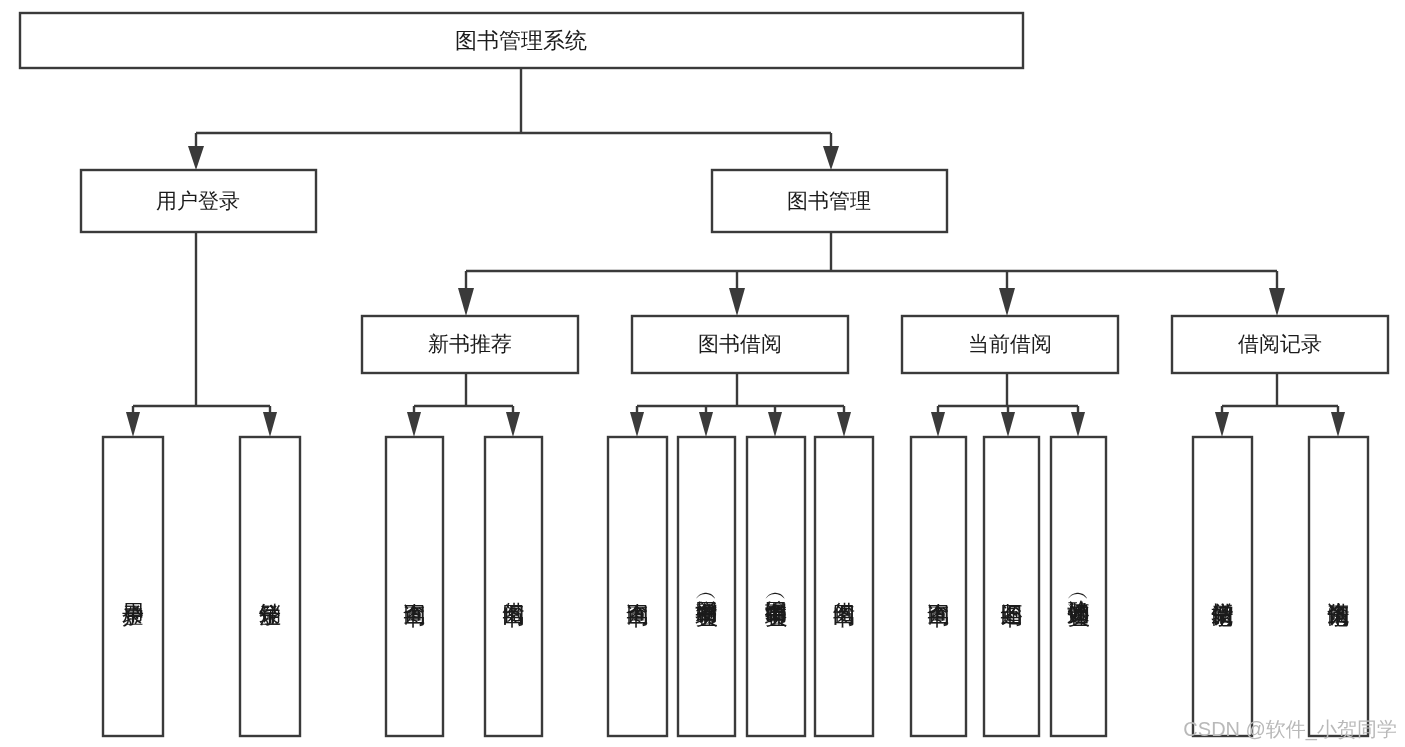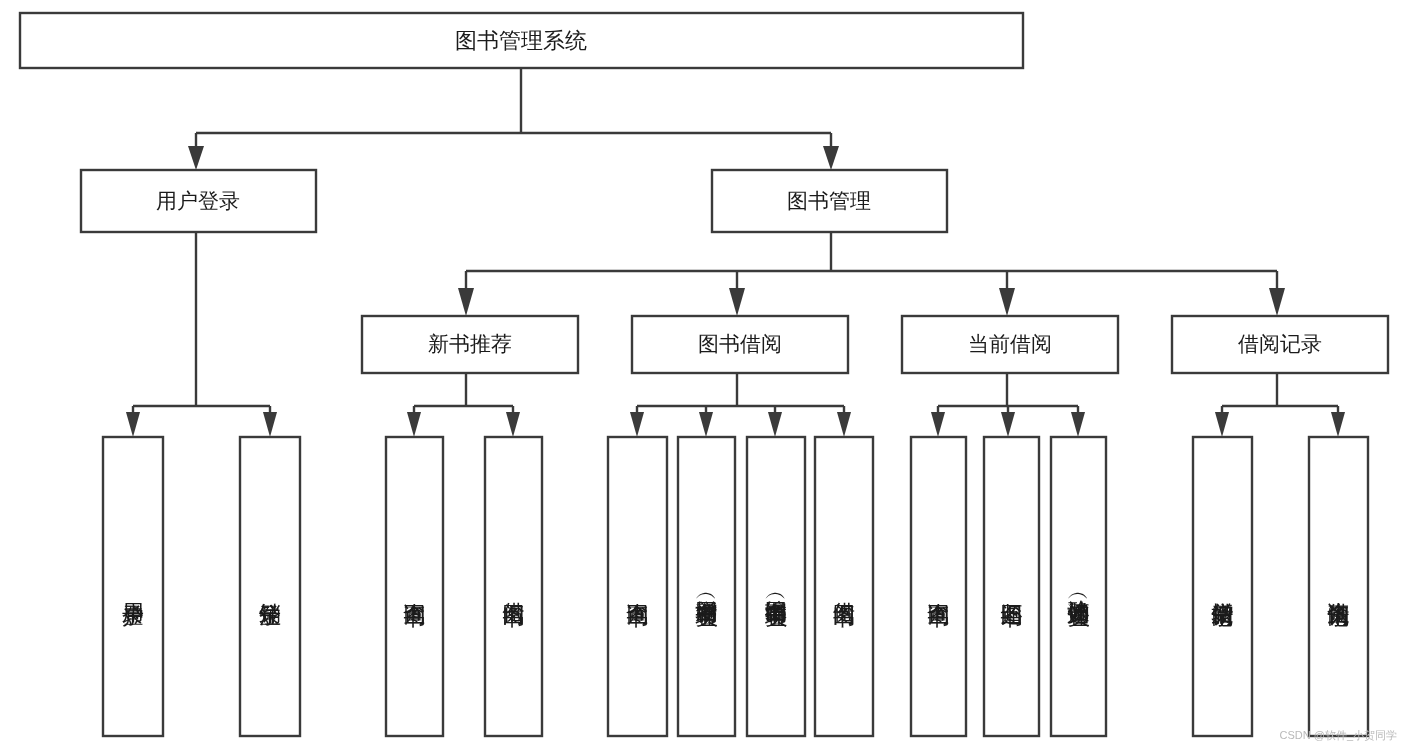--- a/index.html
+++ b/index.html
@@ -64,21 +64,21 @@
     color: #1b1b1b;
     letter-spacing: 1px;
     white-space: nowrap;
     pointer-events: none;
   }
   .watermark {
     position: absolute;
     right: 8px;
     bottom: 4px;
     font-family: "Liberation Sans", "DejaVu Sans", sans-serif;
-    font-size: 11px;
+    font-size: 20px;
     color: #b9b9b9;
     white-space: nowrap;
   }
 </style>
 </head>
 <body>
 
 <div id="diagram-root">
 
   <svg class="diagram-canvas" viewBox="0 0 1405 747">

